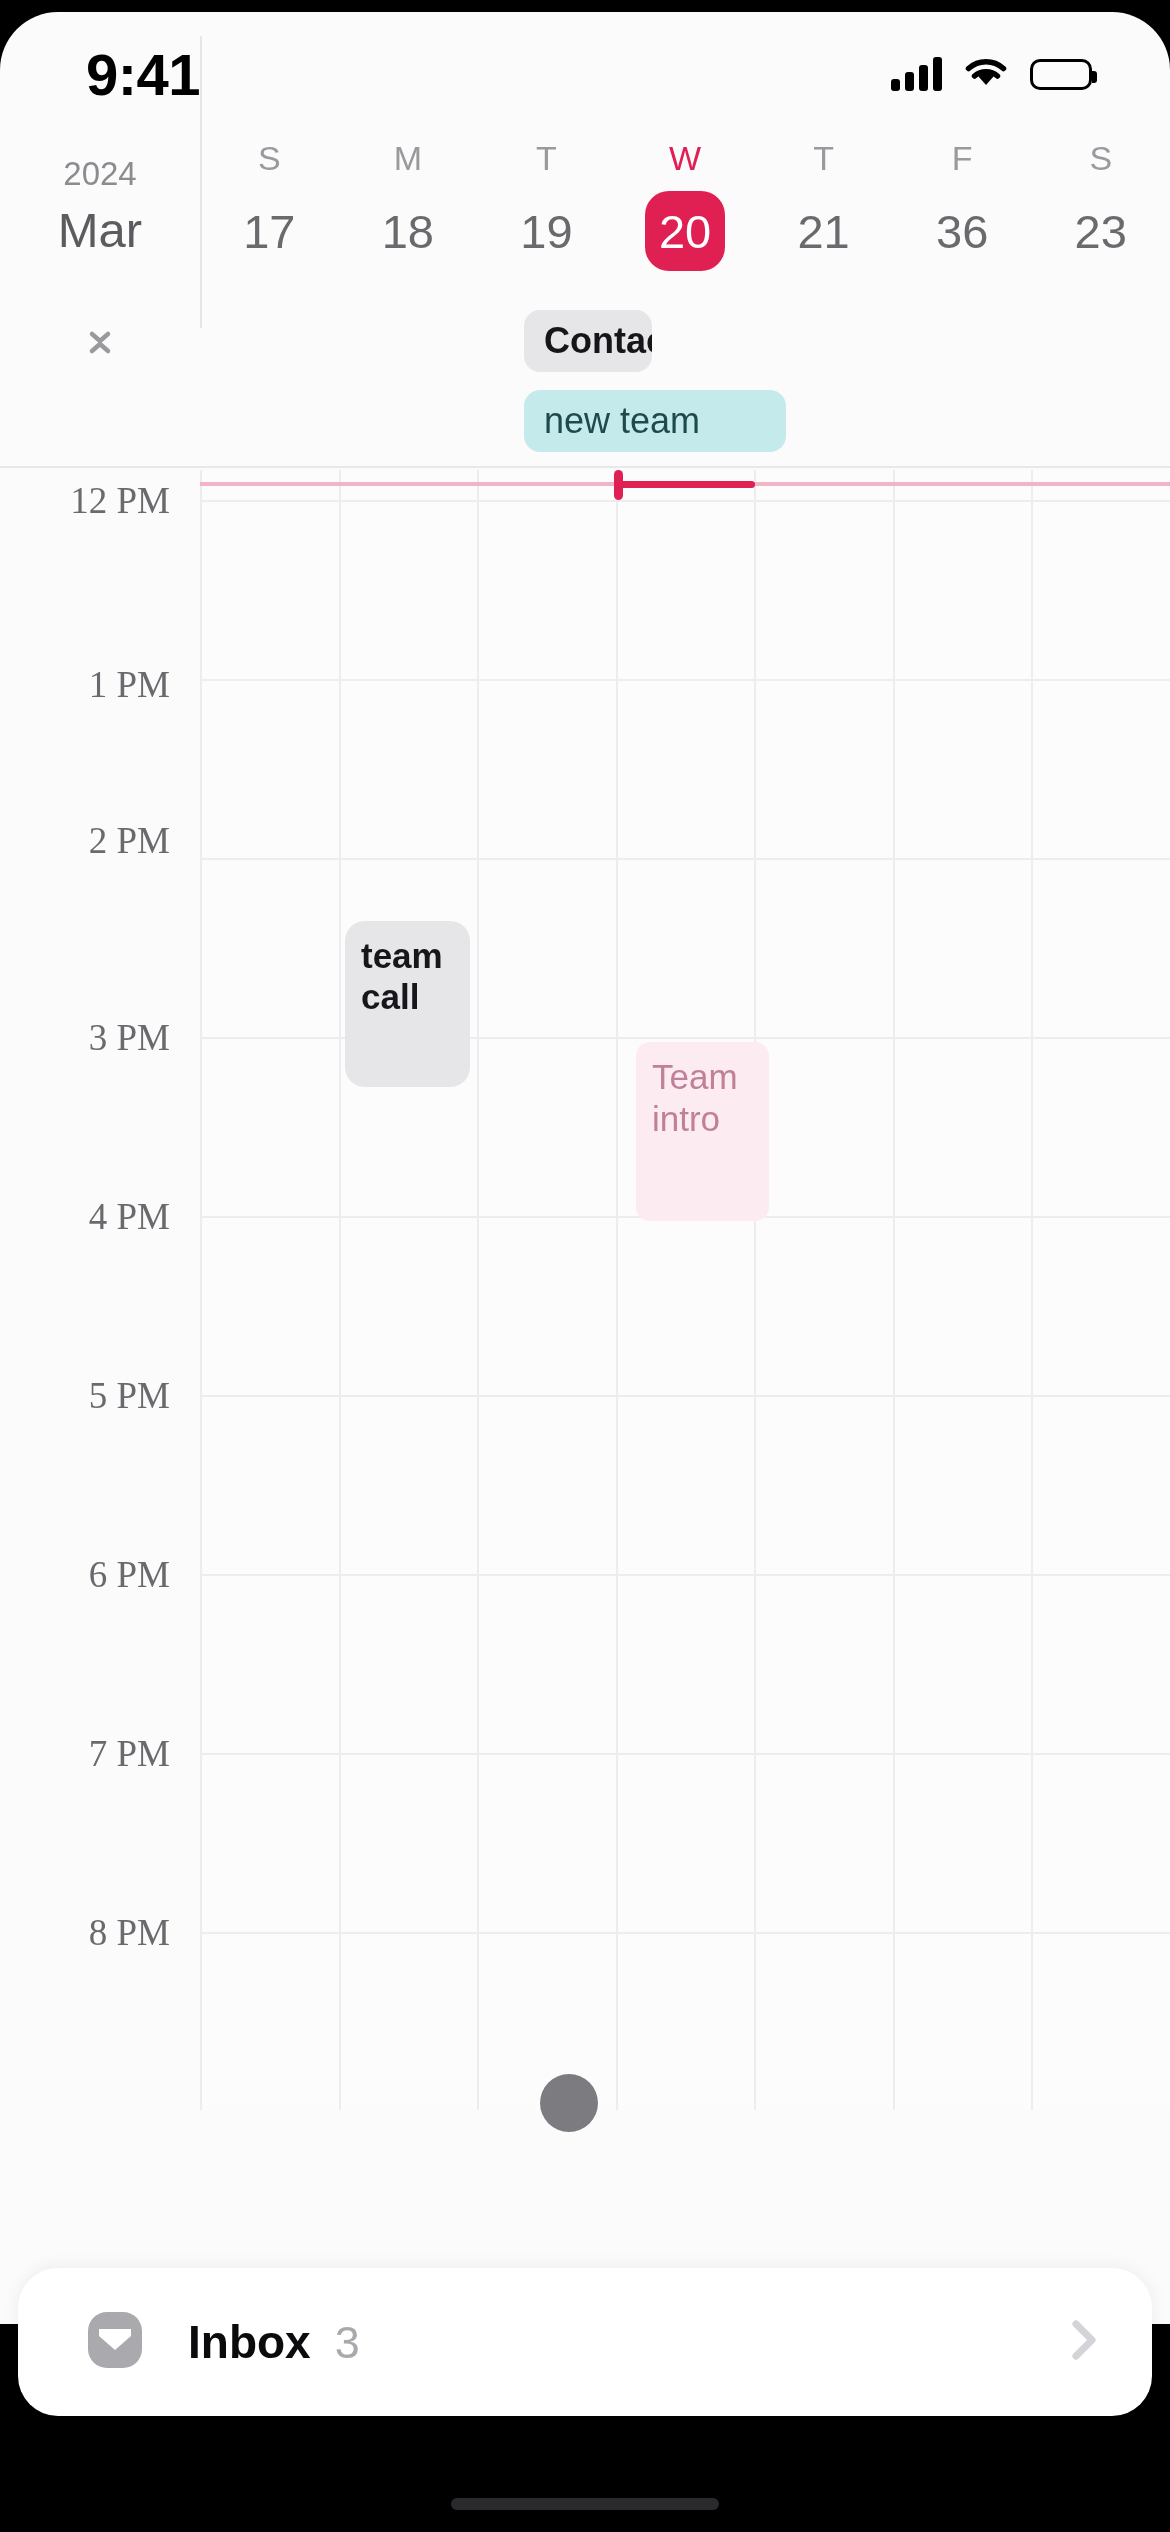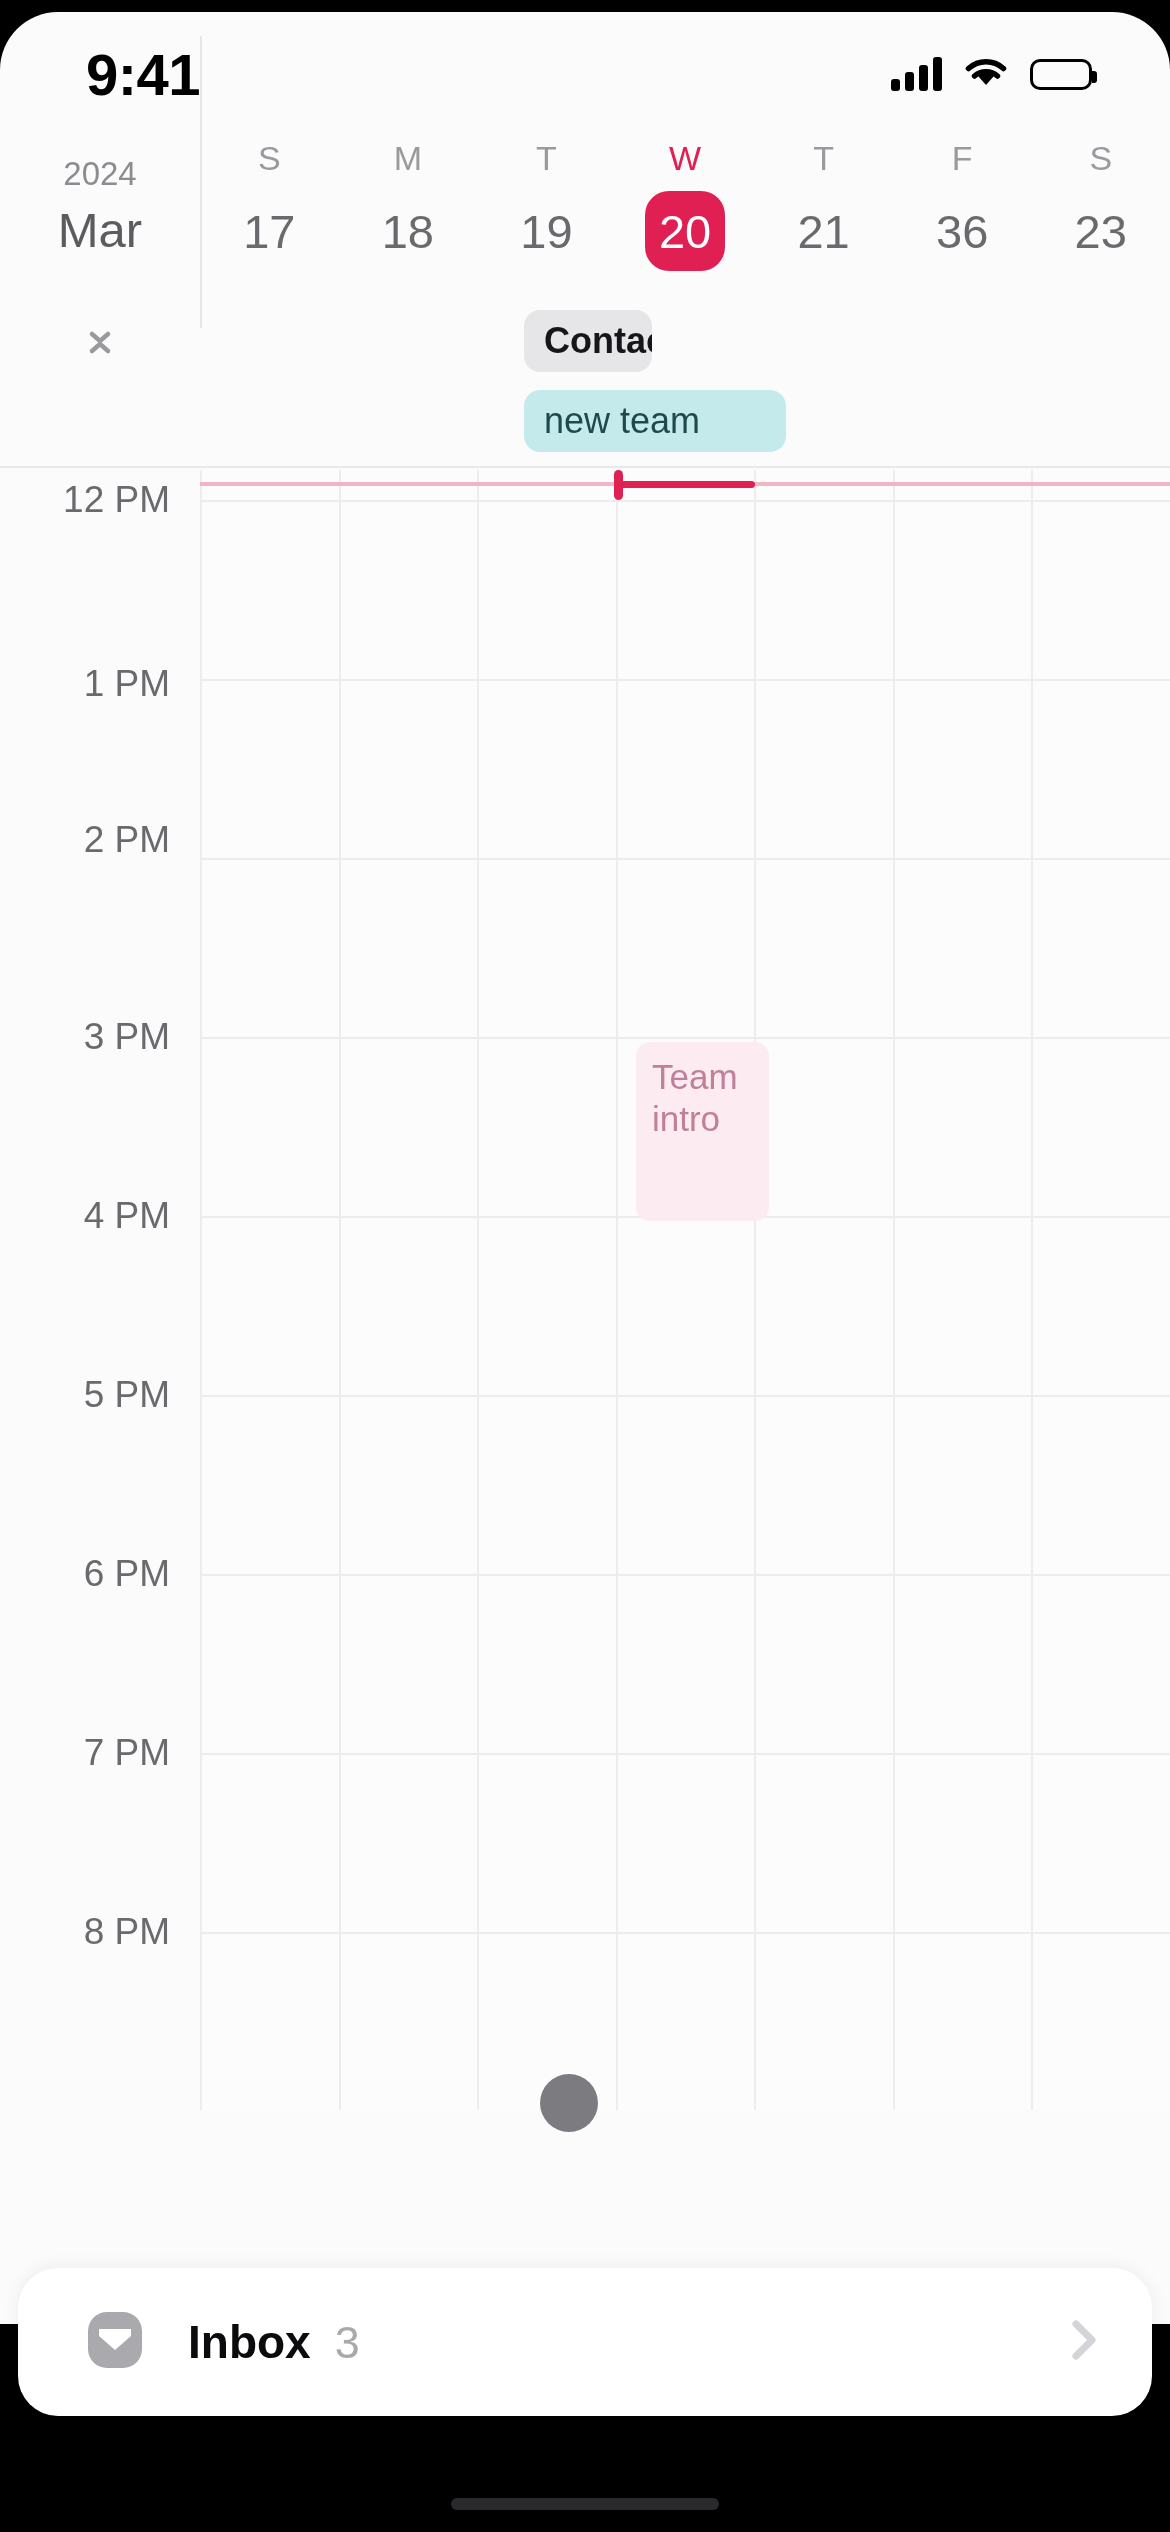--- a/index.html
+++ b/index.html
@@ -139,20 +139,21 @@
     position: absolute; left: 0; top: 458px;
     width: 1170px; height: 1640px;
     display: flex;
   }
   #time-gutter { width: 200px; flex: 0 0 200px; position: relative; }
   .time-label {
     position: absolute; right: 30px;
     font-size: 37px; color: #6a6a6e;
     transform: translateY(-50%);
     white-space: nowrap;
+    font-family: Liberation Serif, serif;
   }
   #grid-body { flex: 1; position: relative; background: #fdfcfd; }
   .hline {
     position: absolute; left: 0; right: 0; height: 2px;
     background: #edecef;
   }
   .vline {
     position: absolute; top: 0; bottom: 0; width: 2px;
     background: #edecef;
   }
@@ -361,20 +362,23 @@
           <div class="hline" style="top: 925px;"></div>
           <div class="hline" style="top: 746px;"></div>
           <div class="hline" style="top: 567px;"></div>
           <div class="hline" style="top: 388px;"></div>
           <div class="hline" style="top: 209px;"></div>
           <div class="hline" style="top: 30px;"></div>
         <div id="now-line-faint" style="top: 12px;"></div>
         <div id="now-line-strong" style="top: 11px; left: 416px; width: 139px;"></div>
         <div id="now-dot" style="top: 0px; left: 414px;"></div>
 
+        <div class="event" id="ev-teamcall" style="left: 145px; width: 125px; top: 450.65px; height: 166.47px;">
+          <span>team call</span>
+        </div>
         <div class="event" id="ev-teamintro" style="left: 419px; width: 133px; top: 572.37px; height: 179px; margin-left: 17px;">
           <span>Team intro</span>
         </div>
       </div>
     </div>
 
     <div id="touch-dot"></div>
 
   </div>
 

